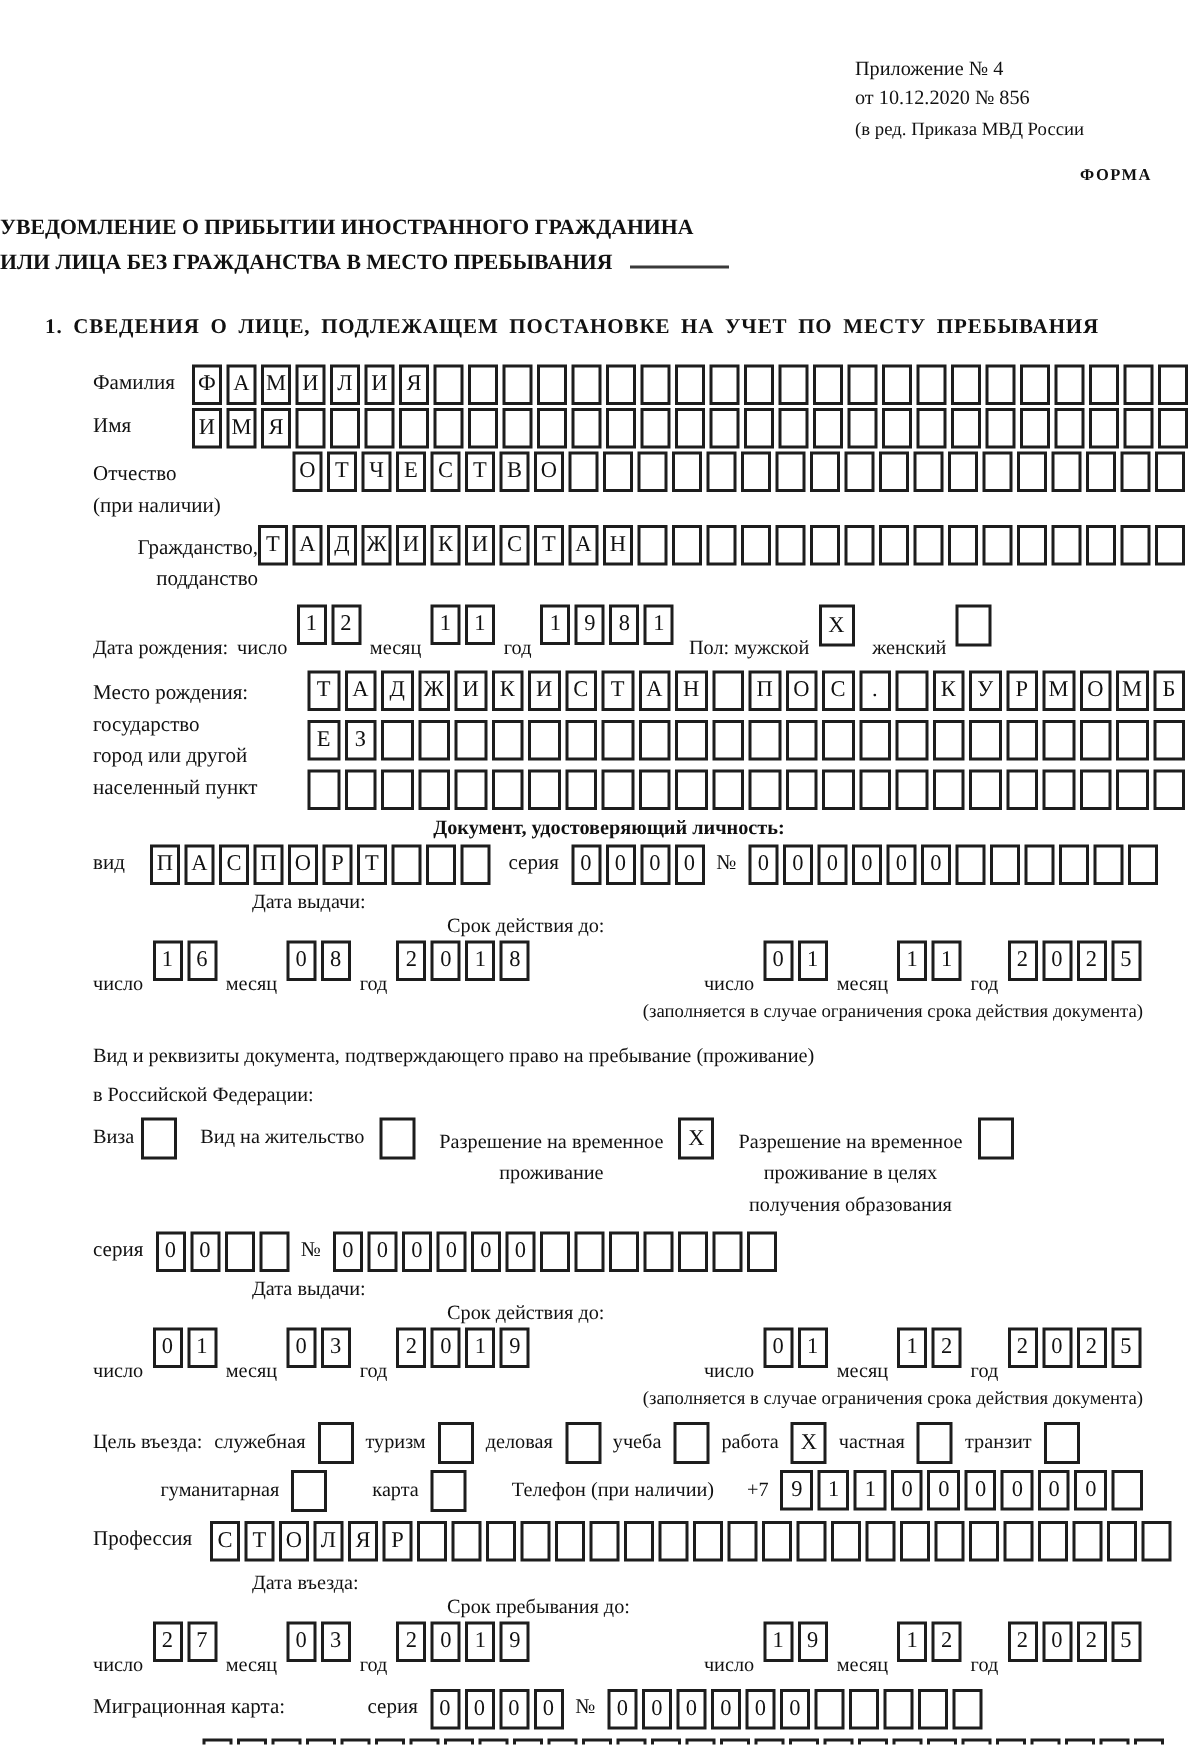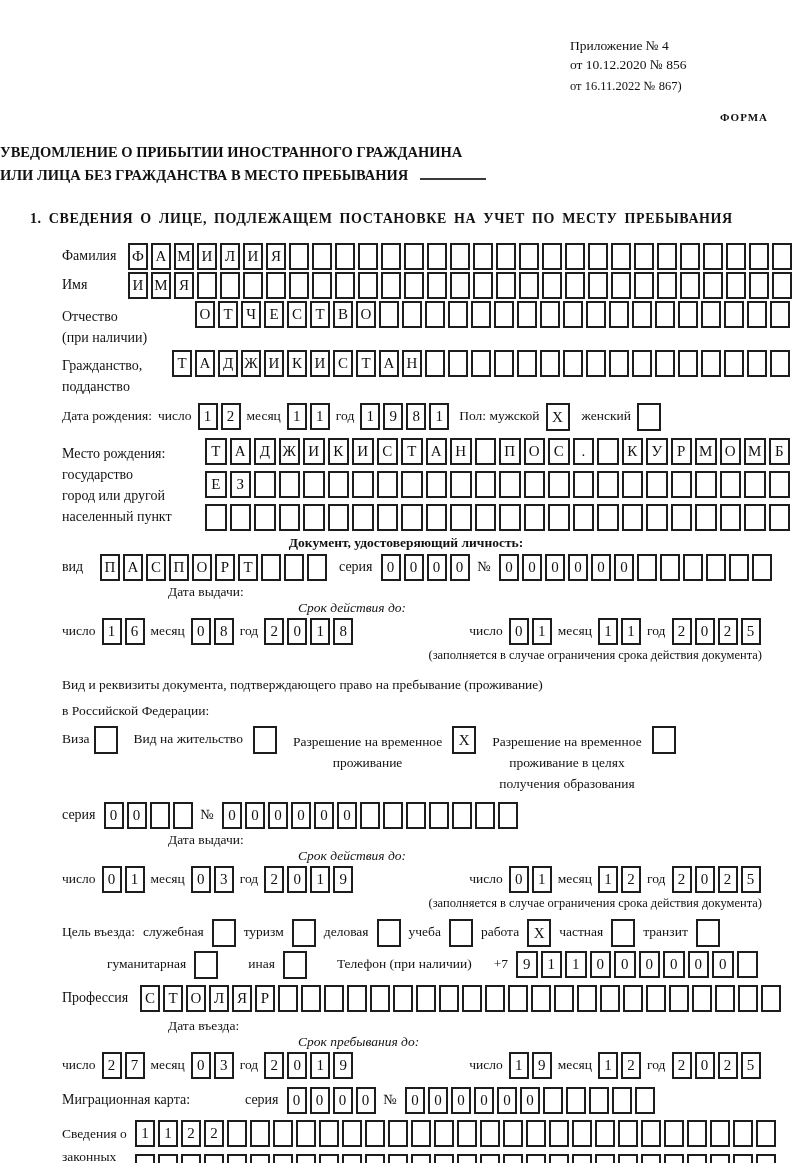--- a/index.html
+++ b/index.html
@@ -15,38 +15,38 @@
   .title{margin-top:18px;font-weight:bold;font-size:14.5px;line-height:23px;}
   .title .uline{display:inline-block;width:66px;border-bottom:2px solid #3a3a3a;height:13px;margin-left:12px;}
 
   .sec1{margin:24px 14px 0 30px;font-weight:bold;font-size:14px;letter-spacing:.6px;word-spacing:3px;white-space:nowrap;}
 
   .formbody{padding:16px 10px 0 62px;}
 
   .frow{display:flex;align-items:flex-start;margin-bottom:2px;}
   .flabel{font-size:14px;padding-top:5px;flex:none;}
   .flabel div{line-height:21px;}
-  .w66{width:66px;} .w133{width:133px;} .w110{width:110px;} .w143{width:143px;} .w38{width:38px;} .w78{width:78px;}
+  .w66{width:66px;} .w133{width:133px;} .w110{width:110px;text-align:right;} .w143{width:143px;} .w38{width:38px;} .w78{width:78px;}
   .mr8{margin-right:8px;} .ml8{margin-left:8px;} .ml12{margin-left:12px;}
 
   .cells{display:flex;gap:3px;flex:none;}
   .cell{box-sizing:border-box;width:20px;height:27px;border:2px solid #1d1d1d;background:#fff;
         text-align:center;font-size:15px;line-height:23px;font-family:"Liberation Serif",serif;}
   .sp .cell{width:21.5px;}
 
   .cbx{box-sizing:border-box;display:inline-block;flex:none;width:24px;height:28px;border:2px solid #1d1d1d;
        text-align:center;font-size:15px;line-height:24px;font-family:"Liberation Serif",serif;background:#fff;}
 
   .center-head{ text-align:center;font-weight:bold;font-size:13.5px;margin:4px 40px 3px 0;}
 
   .datelabels{display:flex;font-size:13.5px;margin-top:3px;flex-direction:column;}
   .datelabels .dl1{margin-left:106px;}
-  .datelabels .dl2{margin-left:236px;font-style:italic;}
+  .datelabels .dl2{margin-left:236px;}
   .daterow{display:flex;align-items:flex-start;gap:6px;margin-top:2px;}
-  .dlbl{font-size:13.5px;padding-top:5px;flex:none;}
+  .dlbl{font-size:13.5px;padding-top:5px;flex:none;margin-top:16px;}
   .dspacer{width:104px;flex:none;}
   .note-right{text-align:right;font-size:12.5px;margin:3px 28px 4px 0;}
 
   .plain{font-size:13.5px;line-height:24px;margin-top:10px;}
 
   .permits{display:flex;align-items:flex-start;gap:16px;margin-top:3px;}
   .pitem{display:flex;align-items:flex-start;gap:10px;}
   .plbl{font-size:13.5px;padding-top:5px;}
   .plbl.center{text-align:center;line-height:21px;}
 
@@ -61,21 +61,21 @@
 </style>
 </head>
 <body>
 
 <div class="page">
 
   <div class="appendix">
     <div>Приложение № 4</div>
     <div>от 10.12.2020 № 856</div>
     <div class="sub">
-      <div>от 16.11.2022 № 867)</div>
+      <div>(в ред. Приказа МВД России</div>
     </div>
   </div>
 
   <div class="formword">ФОРМА</div>
 
   <div class="title">
     <div>УВЕДОМЛЕНИЕ О ПРИБЫТИИ ИНОСТРАННОГО ГРАЖДАНИНА</div>
     <div>
       <span>ИЛИ ЛИЦА БЕЗ ГРАЖДАНСТВА В МЕСТО ПРЕБЫВАНИЯ</span><span class="uline"></span>
     </div>
@@ -535,21 +535,21 @@
       <span class="cbx">X</span>
       <span class="t">частная</span>
       <span class="cbx"></span>
       <span class="t">транзит</span>
       <span class="cbx"></span>
     </div>
     <div class="purpose2">
       <span class="t" style="padding-top:5px;">гуманитарная</span>
       <span class="cbx"></span>
       <span class="gapw"></span>
-      <span class="t" style="padding-top:5px;">иная</span>
+      <span class="t" style="padding-top:5px;">карта</span>
       <span class="cbx"></span>
       <span class="gapw"></span>
       <span class="t" style="padding-top:5px;">Телефон (при наличии)</span>
       <span class="t" style="padding-top:5px;margin-left:14px;">+7</span>
       <div class="cells sp">
           <span class="cell">9</span>
           <span class="cell">1</span>
           <span class="cell">1</span>
           <span class="cell">0</span>
           <span class="cell">0</span>

